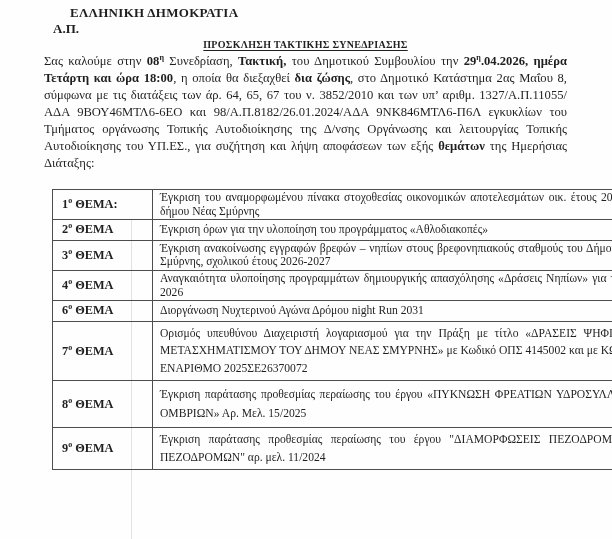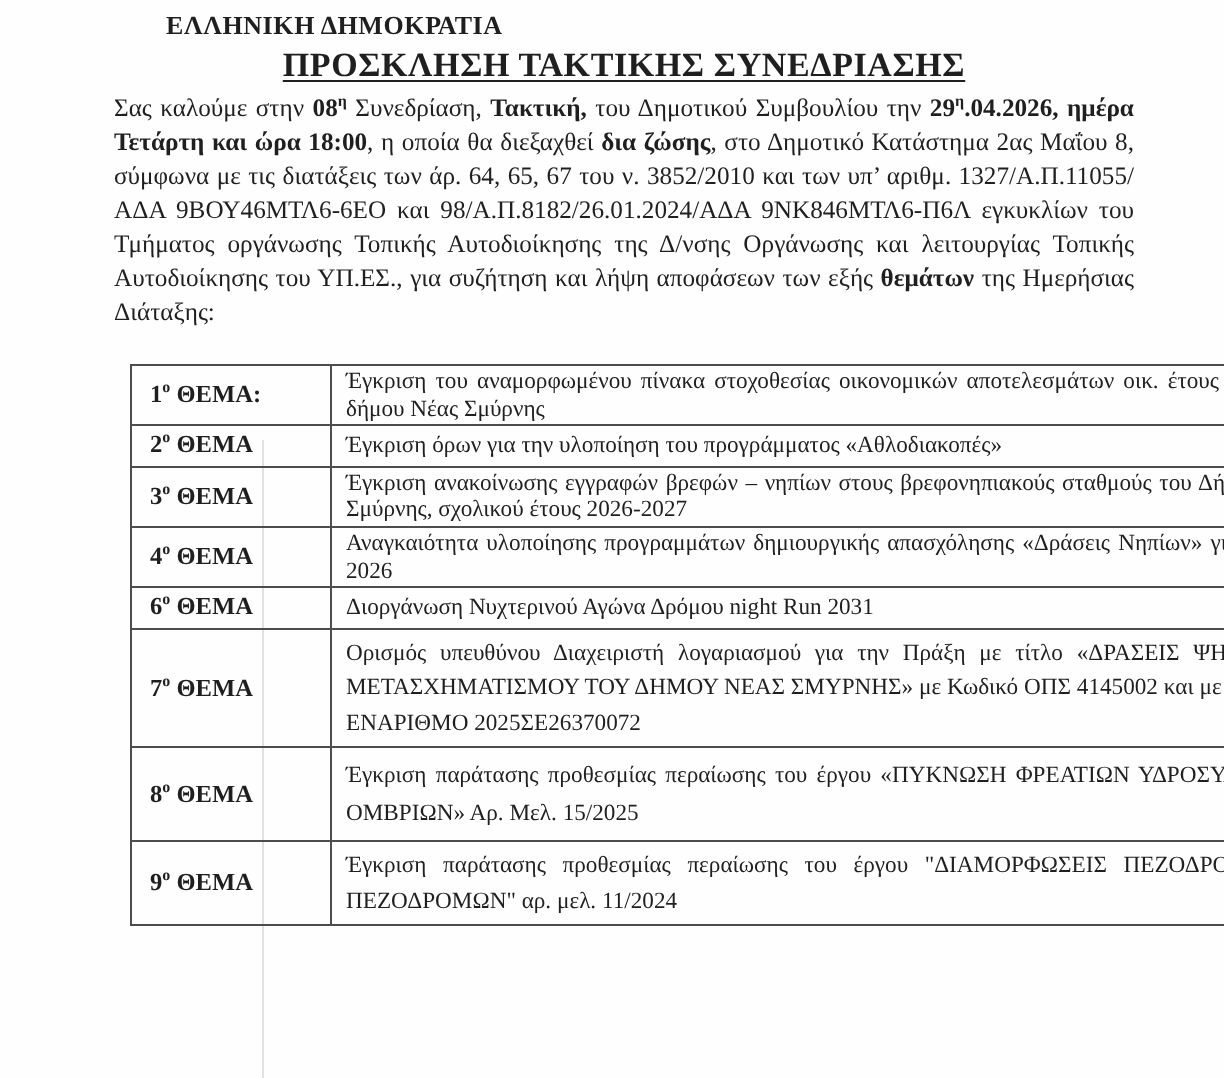--- a/index.html
+++ b/index.html
@@ -6,37 +6,37 @@
   body {
     width: 612px;
     height: 539px;
     background: #fefefe;
     overflow: hidden;
     position: relative;
     font-family: "Liberation Serif", "DejaVu Serif", serif;
     color: #1f1f1f;
     -webkit-font-smoothing: antialiased;
   }
-  .page { position: relative; padding: 5px 45px 0 57px; z-index: 1; }
+  .page { position: relative; padding: 5px 45px 0 44px; z-index: 1; }
 
   
   .letterhead { font-weight: bold; font-size: 13px; line-height: 16px; }
   .lh-line1 { margin-left: 26px; letter-spacing: 0.3px; }
   .lh-line2 { margin-left: 21px; letter-spacing: 0.3px; }
   .lh-line3 { margin-left: 9px; white-space: nowrap; }
   .office-name { text-decoration: underline; text-underline-offset: 2px; letter-spacing: 0.2px; }
   .session-info { margin-left: 32px; letter-spacing: 0.2px; }
   .lh-ap { margin-left: 9px; }
   sup.hdr-sup { font-size: 8px; vertical-align: super; line-height: 0; }
 
   
   .doc-title {
     text-align: center;
     font-weight: bold;
-    font-size: 17px;
+    font-size: 10px;
     margin: 2px 0 1px 0;
     letter-spacing: 0.3px;
   }
   .doc-title span { text-decoration: underline; text-underline-offset: 2px; }
 
   
   .intro {
     margin: 3px 0 0 0;
     font-size: 12.6px;
     line-height: 17px;
@@ -88,20 +88,21 @@
 </style>
 </head>
 <body>
 
 <div class="crease"></div>
 
 <div class="page">
 
   <div class="letterhead">
     <div class="lh-line1">ΕΛΛΗΝΙΚΗ ΔΗΜΟΚΡΑΤΙΑ</div>
+    <div class="lh-ap">Α.Π.</div>
   </div>
 
   <div class="doc-title">
     <span>ΠΡΟΣΚΛΗΣΗ ΤΑΚΤΙΚΗΣ ΣΥΝΕΔΡΙΑΣΗΣ</span>
   </div>
 
   <p class="intro"><span>Σας καλούμε στην </span><b>08</b><sup class="txt-sup">η</sup><span> Συνεδρίαση, </span><b>Τακτική,</b><span> του Δημοτικού Συμβουλίου την </span><b>29</b><sup class="txt-sup">η</sup><b>.04.2026, ημέρα Τετάρτη και ώρα 18:00</b><span>, η οποία θα διεξαχθεί </span><b>δια ζώσης</b><span>, στο Δημοτικό Κατάστημα 2ας Μαΐου 8, σύμφωνα με τις διατάξεις των άρ. 64, 65, 67 του ν. 3852/2010 και των υπ’ αριθμ. 1327/Α.Π.11055/ΑΔΑ 9ΒΟΥ46ΜΤΛ6-6ΕΟ και 98/Α.Π.8182/26.01.2024/ΑΔΑ 9ΝΚ846ΜΤΛ6-Π6Λ εγκυκλίων του Τμήματος οργάνωσης Τοπικής Αυτοδιοίκησης της Δ/νσης Οργάνωσης και λειτουργίας Τοπικής Αυτοδιοίκησης του ΥΠ.ΕΣ., για συζήτηση και λήψη αποφάσεων των εξής </span><b>θεμάτων</b><span> της Ημερήσιας Διάταξης:</span></p>
 
   <table class="agenda-table">
     <tbody>

